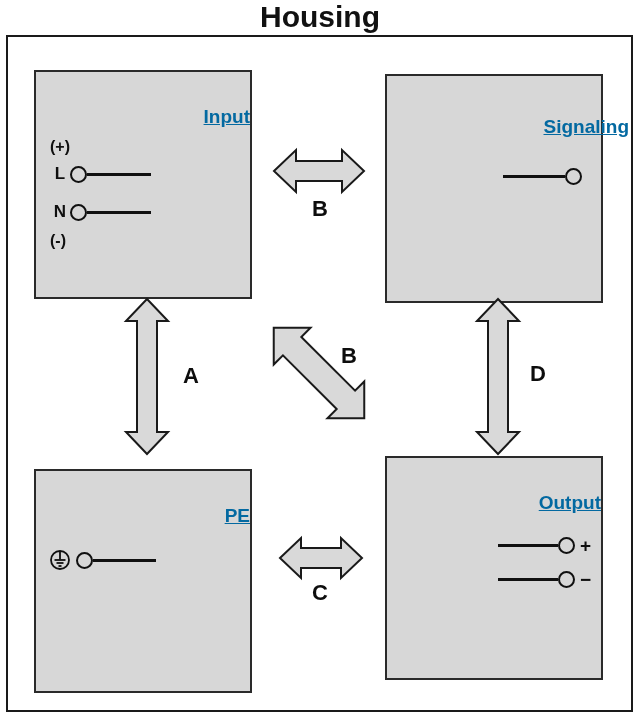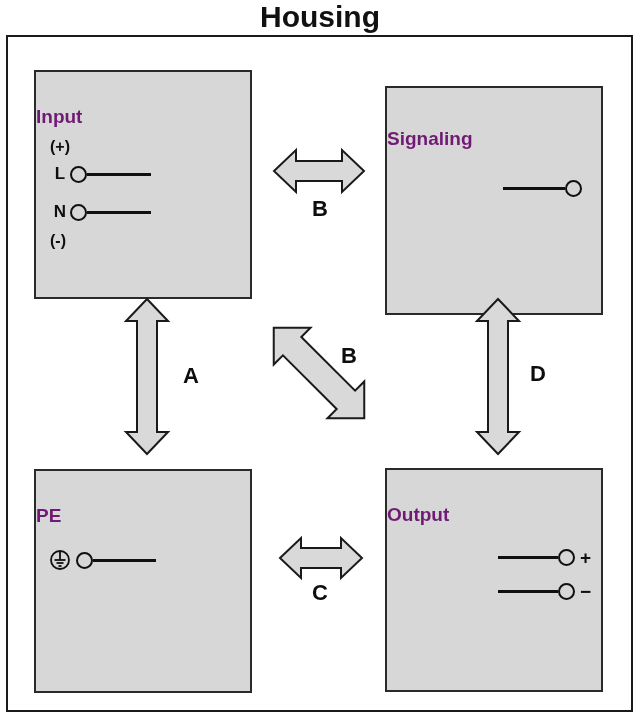--- a/index.html
+++ b/index.html
@@ -43,30 +43,31 @@
   }
   .block {
     position: absolute;
     box-sizing: border-box;
     border: 2px solid #2a2a2a;
     background: #d7d7d7;
   }
   .block-title {
     position: absolute;
     width: 100%;
-    text-align: left;
+    text-align: right;
     font-size: 19px;
     font-weight: bold;
-    color: #701a75;
+    color: #0369a1;
+    text-decoration: underline;
   }
   
   #block-input   { left: 34px;  top: 70px;  width: 218px; height: 229px; }
-  #block-signal  { left: 385px; top: 86px;  width: 218px; height: 229px; }
+  #block-signal  { left: 385px; top: 74px;  width: 218px; height: 229px; padding-left: 28px; }
   #block-pe      { left: 34px;  top: 456px; width: 218px; height: 224px; margin-top: 13px; }
-  #block-output  { left: 385px; top: 456px; width: 218px; height: 224px; margin-top: 12px; }
+  #block-output  { left: 385px; top: 456px; width: 218px; height: 224px; }
 
   #block-input .block-title   { top: 34px; }
   #block-signal .block-title  { top: 40px; }
   #block-pe .block-title      { top: 34px; }
   #block-output .block-title  { top: 34px; }
 
   
   .term-row {
     position: absolute;
     display: flex;

